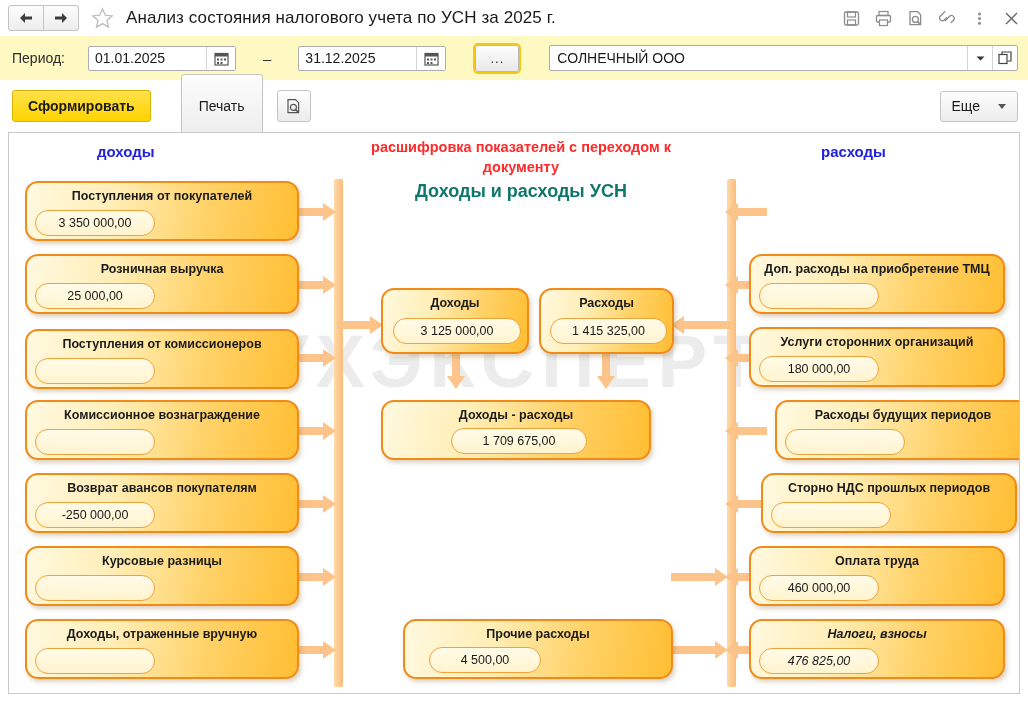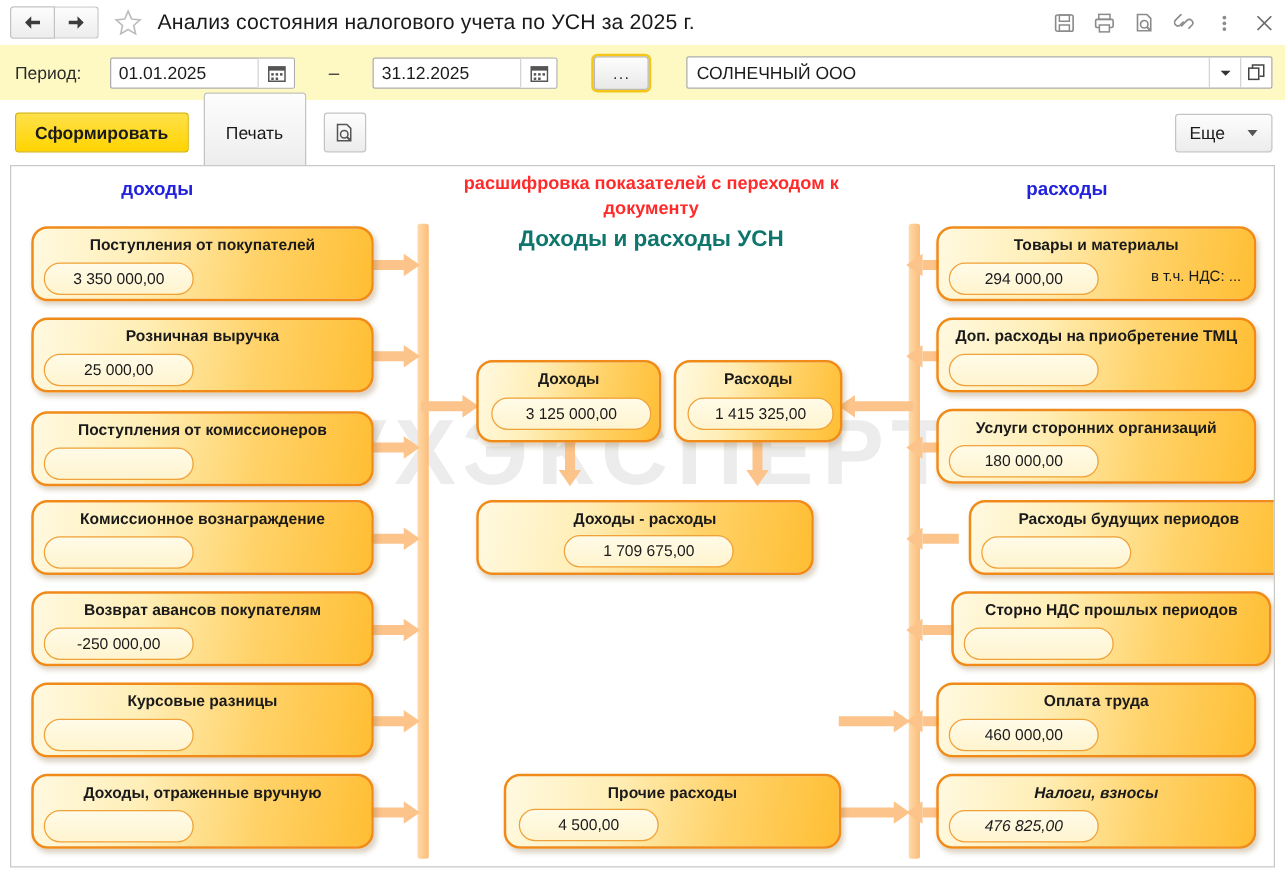--- a/index.html
+++ b/index.html
@@ -68,21 +68,21 @@
     height:52px;width:1028px;box-sizing:border-box;background:#fff;
     display:flex;align-items:center;padding:0 10px 0 12px;
   }
   .btn-primary{
     height:30px;padding:0 15px;border-radius:3px;border:1px solid #d9b400;
     background:linear-gradient(#ffe14a,#ffd400);
     font-size:14px;font-weight:bold;color:#1a1a1a;cursor:pointer;
     display:flex;align-items:center;
   }
   .btn-plain{
-    margin-left:12px;height:30px;padding:16px 17px;border-radius:3px;border:1px solid #c4c4c4;
+    margin-left:30px;height:30px;padding:16px 17px;border-radius:3px;border:1px solid #c4c4c4;
     background:linear-gradient(#fdfdfd,#ececec);font-size:14px;color:#1a1a1a;cursor:pointer;
     display:flex;align-items:center;
   }
   .btn-icon{
     margin-left:14px;width:32px;height:30px;border-radius:3px;border:1px solid #c4c4c4;
     background:linear-gradient(#fdfdfd,#ececec);display:flex;align-items:center;justify-content:center;cursor:pointer;
   }
   .spacer{flex:1;}
   .btn-more{
     height:29px;padding:0 11px;border-radius:3px;border:1px solid #c4c4c4;
@@ -409,25 +409,20 @@
   </div>
   <div class="node" style="left:16px;top:413px;width:274px;height:60px;">
     <div class="nlabel">Курсовые разницы</div>
     <div class="nval"></div>
   </div>
   <div class="node" style="left:16px;top:486px;width:274px;height:60px;">
     <div class="nlabel">Доходы, отраженные вручную</div>
     <div class="nval"></div>
   </div>
 
-  <div class="node" style="left:740px;top:48px;width:256px;height:60px;">
-    <div class="nlabel">Товары и материалы</div>
-    <div class="nval">294 000,00</div>
-    <div class="nextra">в т.ч. НДС: ...</div>
-  </div>
   <div class="node" style="left:740px;top:121px;width:256px;height:60px;">
     <div class="nlabel">Доп. расходы на приобретение ТМЦ</div>
     <div class="nval"></div>
   </div>
   <div class="node" style="left:740px;top:194px;width:256px;height:60px;">
     <div class="nlabel">Услуги сторонних организаций</div>
     <div class="nval">180 000,00</div>
   </div>
   <div class="node" style="left:740px;top:267px;width:256px;height:60px;margin-left:26px;">
     <div class="nlabel">Расходы будущих периодов</div>
@@ -453,16 +448,16 @@
   <div class="node small" style="left:530px;top:155px;width:135px;height:66px;">
     <div class="nlabel">Расходы</div>
     <div class="nval" style="left:9px;top:28px;width:117px;">1 415 325,00</div>
   </div>
   <div class="node" style="left:372px;top:267px;width:270px;height:60px;">
     <div class="nlabel">Доходы - расходы</div>
     <div class="nval" style="left:68px;top:26px;width:136px;">1 709 675,00</div>
   </div>
   <div class="node" style="left:394px;top:486px;width:270px;height:60px;">
     <div class="nlabel">Прочие расходы</div>
-    <div class="nval" style="left:10px;top:26px;width:112px;">4 500,00</div>
+    <div class="nval" style="left:24px;top:26px;width:112px;">4 500,00</div>
   </div>
 
 </div>
 
 </body></html>

